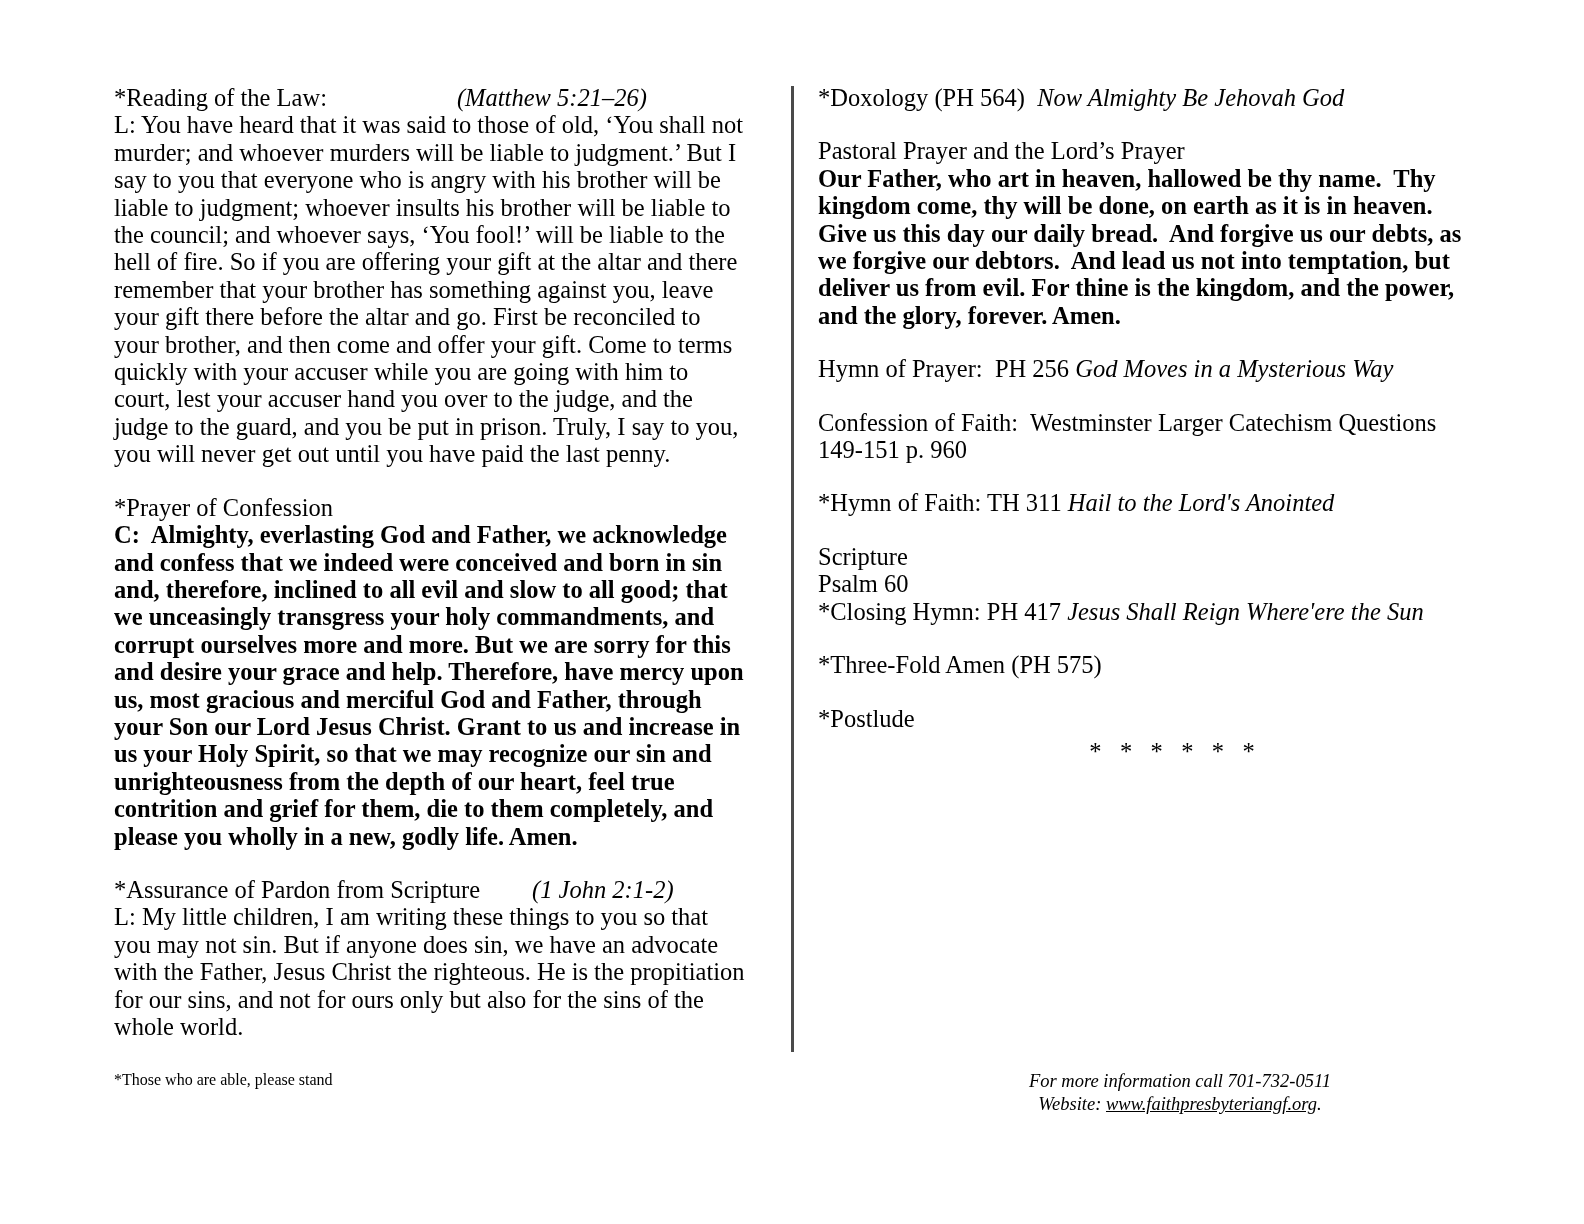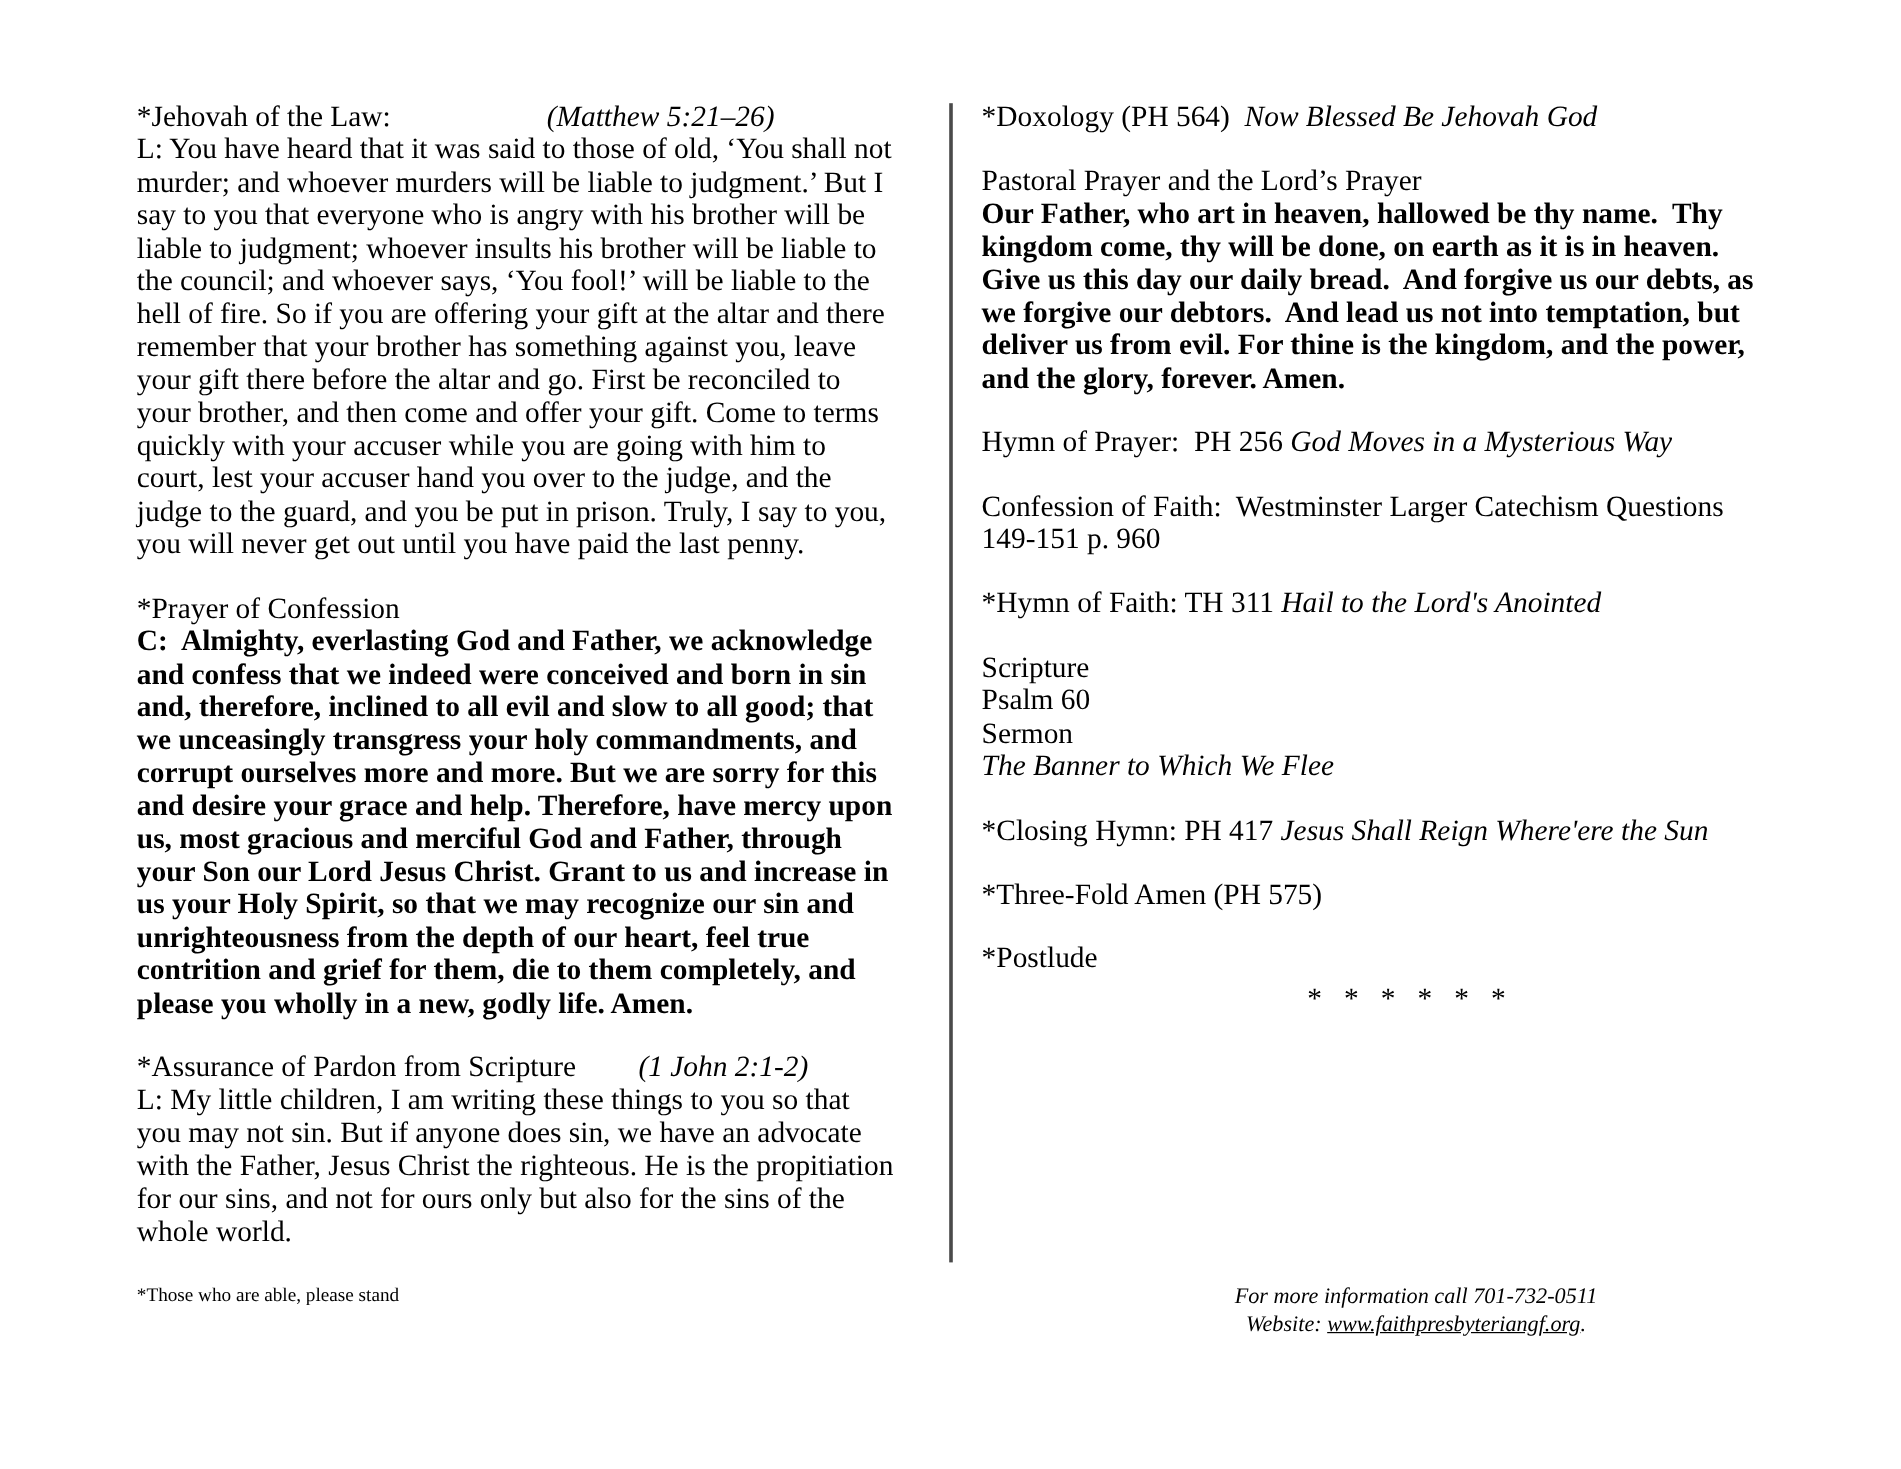--- a/index.html
+++ b/index.html
@@ -139,21 +139,21 @@
 <body>
 
 <div class="page">
 
   <div class="divider"></div>
 
   <div class="col col-left">
 
     <div class="block tight">
       <div class="headrow">
-        <span>*Jehovah of the Law:</span>
+        <span>*Reading of the Law:</span>
         <span class="gap-law"></span>
         <span class="ref">(Matthew 5:21–26)</span>
       </div>
       <p class="body">L:  You have heard that it was said to those of old, ‘You shall not murder; and whoever murders will be liable to judgment.’ But I say to you that everyone who is angry with his brother will be liable to judgment; whoever insults his brother will be liable to the council; and whoever says, ‘You fool!’ will be liable to the hell of fire. So if you are offering your gift at the altar and there remember that your brother has something against you, leave your gift there before the altar and go. First be reconciled to your brother, and then come and offer your gift. Come to terms quickly with your accuser while you are going with him to court, lest your accuser hand you over to the judge, and the judge to the guard, and you be put in prison. Truly, I say to you, you will never get out until you have paid the last penny.</p>
     </div>
 
     <div style="height:26px"></div>
 
     <div class="block tight">
       <div class="body">*Prayer of Confession</div>
@@ -168,39 +168,35 @@
         <span class="gap-pard"></span>
         <span class="ref">(1 John 2:1-2)</span>
       </div>
       <p class="body">L:   My little children, I am writing these things to you so that you may not sin. But if anyone does sin, we have an advocate with the Father, Jesus Christ the righteous. He is the propitiation for our sins, and not for ours only but also for the sins of the whole world.</p>
     </div>
 
   </div>
 
   <div class="col col-right">
 
-    <div class="line"><span>*Doxology (PH 564)  </span><span class="ital">Now Blessed Be Jehovah God</span></div>
+    <div class="line"><span>*Doxology (PH 564)  </span><span class="ital">Now Almighty Be Jehovah God</span></div>
 
     <div class="line nogap">Pastoral Prayer and the Lord’s Prayer</div>
     <div class="line bold">Our Father, who art in heaven, hallowed be thy name.  Thy kingdom come, thy will be done, on earth as it is in heaven.  Give us this day our daily bread.  And forgive us our debts, as we forgive our debtors.  And lead us not into temptation, but deliver us from evil. For thine is the kingdom, and the power, and the glory, forever. Amen.</div>
 
     <div class="line"><span>Hymn of Prayer:  PH 256 </span><span class="ital">God Moves in a Mysterious Way</span></div>
 
     <div class="line">Confession of Faith:  Westminster Larger Catechism Questions 149-151 p. 960</div>
 
 
     <div class="line"><span>*Hymn of Faith: TH 311 </span><span class="ital">Hail to the Lord's Anointed</span></div>
 
     <div class="kv">
       <span>Scripture</span>
       <span class="val">Psalm 60</span>
-    </div>
-    <div class="kv" style="margin-bottom:26px">
-      <span>Sermon</span>
-      <span class="val ital">The Banner to Which We Flee</span>
     </div>
 
     <div class="line"><span>*Closing Hymn: PH 417 </span><span class="ital">Jesus Shall Reign Where'ere the Sun</span></div>
 
 
     <div class="line">*Three-Fold Amen (PH 575)</div>
 
     <div class="line nogap">*Postlude</div>
 
     <div class="stars">*   *   *   *   *   *</div>

